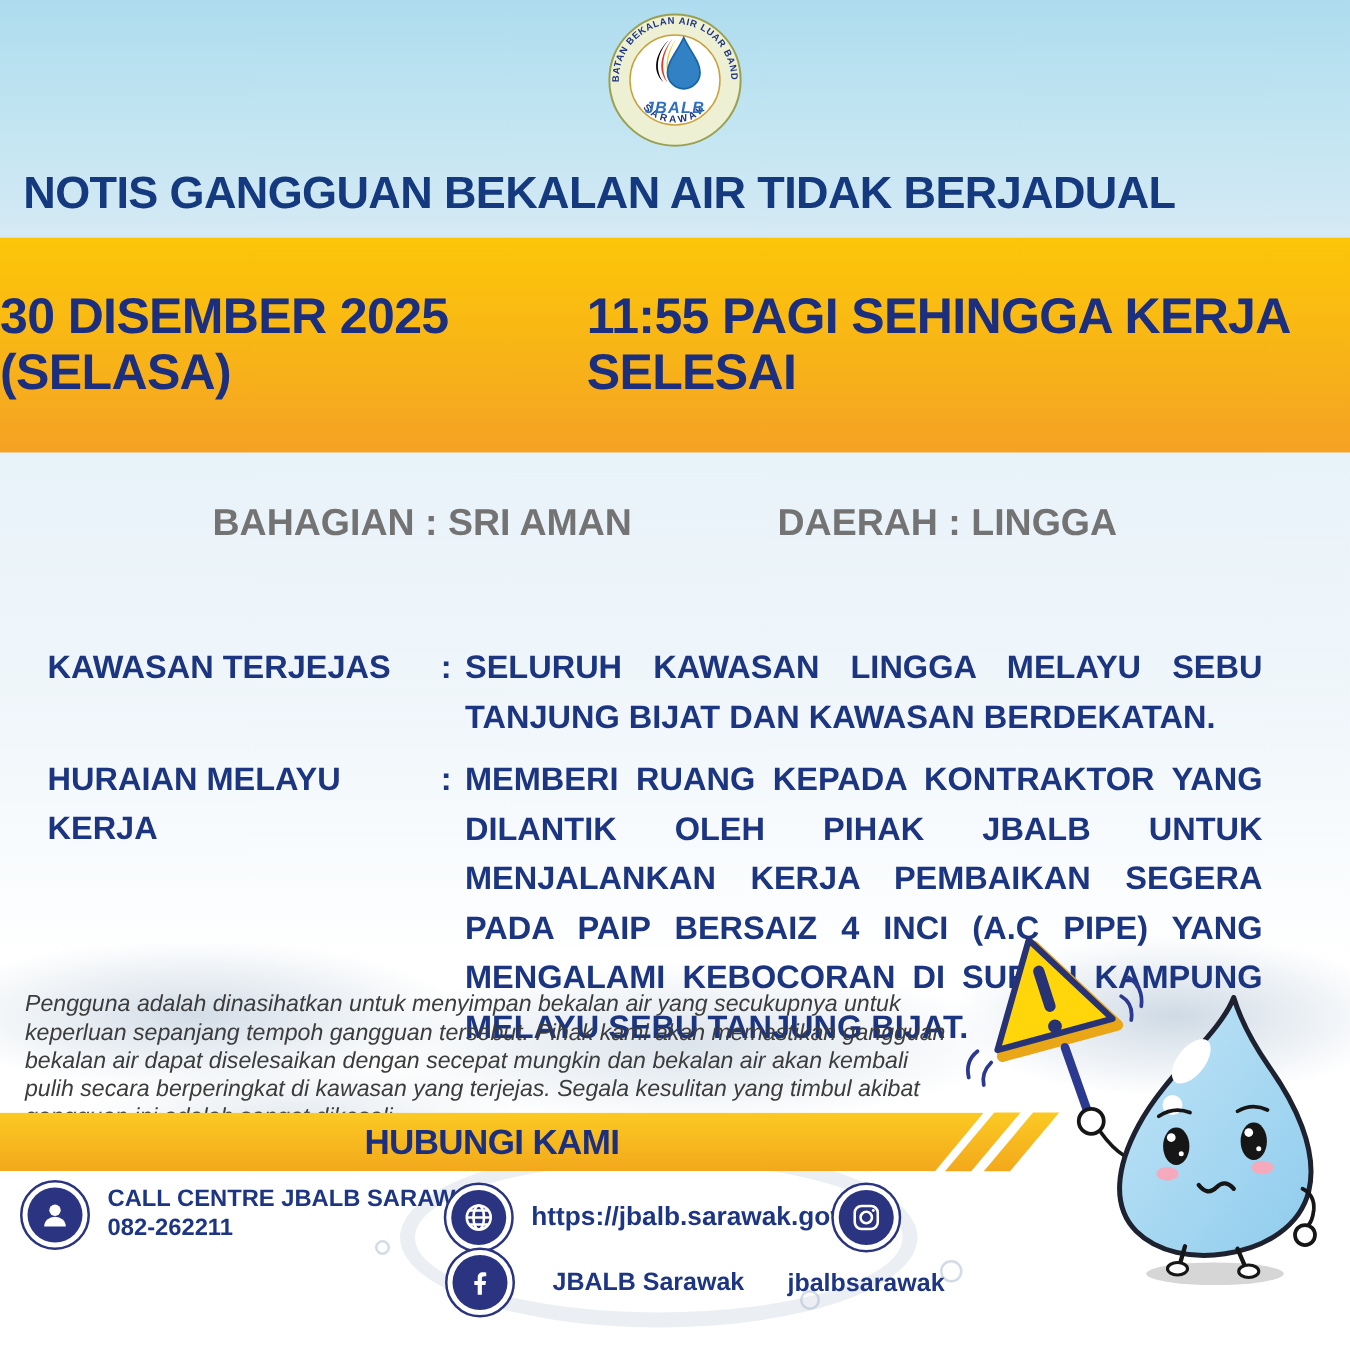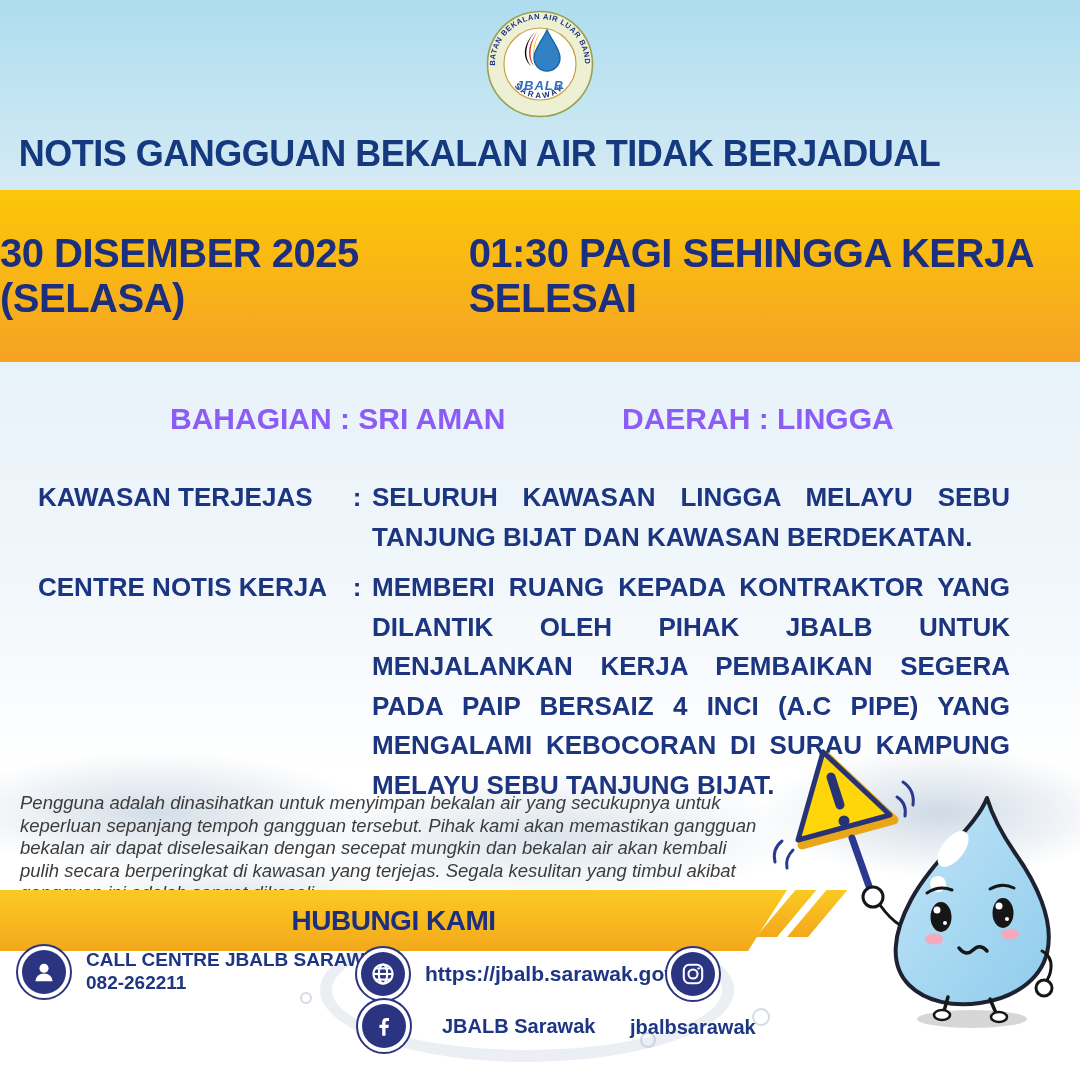--- a/index.html
+++ b/index.html
@@ -19,28 +19,28 @@
 
   
   .logo{position:absolute;top:10px;left:486px;width:108px;height:108px;}
   .main-title{position:absolute;top:133px;left:0;width:959px;text-align:center;
     font-size:36px;font-weight:bold;color:#15397f;letter-spacing:-0.5px;}
 
   .banner-line{font-size:40px;font-weight:bold;color:#1b2f7e;letter-spacing:-0.5px;}
 
   
   .region-row{position:absolute;top:402px;left:0;width:1080px;height:40px;
-    font-size:30px;font-weight:bold;color:#8b5cf6;}
+    font-size:30px;font-weight:bold;color:#737373;}
   .region-bahagian{position:absolute;left:170px;top:0;}
   .region-daerah{position:absolute;left:578px;top:0;margin-left:44px;}
 
   
   .detail-row{position:absolute;left:38px;width:972px;display:grid;
     grid-template-columns:304px 30px 1fr;column-gap:0;
-    font-size:26px;font-weight:bold;color:#1c3580;}
+    font-size:26px;font-weight:bold;color:#1c3580;margin-top:36px;}
   .detail-row .d-label{line-height:1.5;}
   .detail-row .d-colon{line-height:1.5;text-align:center;}
   .detail-row .d-text{line-height:1.52;text-align:justify;}
   .row-kawasan{top:478px;}
   .row-huraian{top:568px;}
 
   
   .advisory{position:absolute;top:792px;left:20px;width:740px;
     font-size:18.5px;font-style:italic;color:#3c3c3c;line-height:1.22;}
 
@@ -56,21 +56,21 @@
     background:radial-gradient(ellipse at center,rgba(180,196,212,.35) 0%,rgba(180,196,212,0) 70%);}
   .ring1{position:absolute;left:320px;top:918px;width:390px;height:120px;border-radius:50%;
     border:12px solid rgba(188,200,214,.30);pointer-events:none;}
   .bubble{position:absolute;border-radius:50%;border:2px solid rgba(175,192,210,.55);pointer-events:none;}
   .bub1{left:640px;top:1032px;width:12px;height:12px;}
   .bub2{left:782px;top:902px;width:9px;height:9px;}
   .bub3{left:752px;top:1008px;width:14px;height:14px;}
   .bub4{left:300px;top:992px;width:8px;height:8px;}
 
   
-  .contact-banner{position:absolute;top:890px;left:0;width:787px;height:61px;
+  .contact-banner{position:absolute;top:890px;left:0;width:787px;height:47px;
     background:linear-gradient(180deg,#fbca22,#f3a81c);
     clip-path:polygon(0 0,100% 0,calc(100% - 39px) 100%,0 100%);
     display:flex;align-items:center;justify-content:center;
     font-size:28px;font-weight:bold;color:#1b2f7e;letter-spacing:-0.5px;}
   .stripe{position:absolute;top:890px;width:21px;height:47px;
     background:linear-gradient(180deg,#fbca22,#f3a81c);
     transform:skewX(-40deg);transform-origin:0 100%;}
   .stripe1{left:756px;}
   .stripe2{left:787px;}
 
@@ -131,36 +131,36 @@
     <path d="M55,21 C46,33 45,47 51,56 C46,46 48,32 55,21 Z" fill="#f5c518"></path>
 
     <path d="M61,20 C56,31 48,39 48,48 a13,13 0 0 0 26,0 C74,39 66,31 61,20 Z" fill="#3181c4" stroke="#1565a8" stroke-width="1.4"></path>
     <text x="54" y="80" text-anchor="middle" font-size="13" font-weight="bold" font-style="italic" fill="#2f6fc0" letter-spacing="1">JBALB</text>
   </svg>
 
   <div class="main-title">NOTIS GANGGUAN BEKALAN AIR TIDAK BERJADUAL</div>
 
   <div class="sec-banner">
     <div class="banner-line">30 DISEMBER 2025 (SELASA)</div>
-    <div class="banner-line">01:30 PAGI SEHINGGA KERJA SELESAI</div>
+    <div class="banner-line">11:55 PAGI SEHINGGA KERJA SELESAI</div>
   </div>
 
   <div class="region-row">
     <span class="region-bahagian">BAHAGIAN : SRI AMAN</span>
     <span class="region-daerah">DAERAH : LINGGA</span>
   </div>
 
   <div class="detail-row row-kawasan">
     <div class="d-label">KAWASAN TERJEJAS</div>
     <div class="d-colon">:</div>
     <div class="d-text">SELURUH KAWASAN LINGGA MELAYU SEBU TANJUNG BIJAT DAN KAWASAN BERDEKATAN.</div>
   </div>
 
   <div class="detail-row row-huraian">
-    <div class="d-label">CENTRE NOTIS KERJA</div>
+    <div class="d-label">HURAIAN MELAYU KERJA</div>
     <div class="d-colon">:</div>
     <div class="d-text">MEMBERI RUANG KEPADA KONTRAKTOR YANG DILANTIK OLEH PIHAK JBALB UNTUK MENJALANKAN KERJA PEMBAIKAN SEGERA PADA PAIP BERSAIZ 4 INCI (A.C PIPE) YANG MENGALAMI KEBOCORAN DI SURAU KAMPUNG MELAYU SEBU TANJUNG BIJAT.</div>
   </div>
 
   <div class="advisory">Pengguna adalah dinasihatkan untuk menyimpan bekalan air yang secukupnya untuk keperluan sepanjang tempoh gangguan tersebut. Pihak kami akan memastikan gangguan bekalan air dapat diselesaikan dengan secepat mungkin dan bekalan air akan kembali pulih secara berperingkat di kawasan yang terjejas. Segala kesulitan yang timbul akibat gangguan ini adalah sangat dikesali.</div>
 
   <div class="contact-banner">
     <span>HUBUNGI KAMI</span>
   </div>
   <div class="stripe stripe1"></div>

